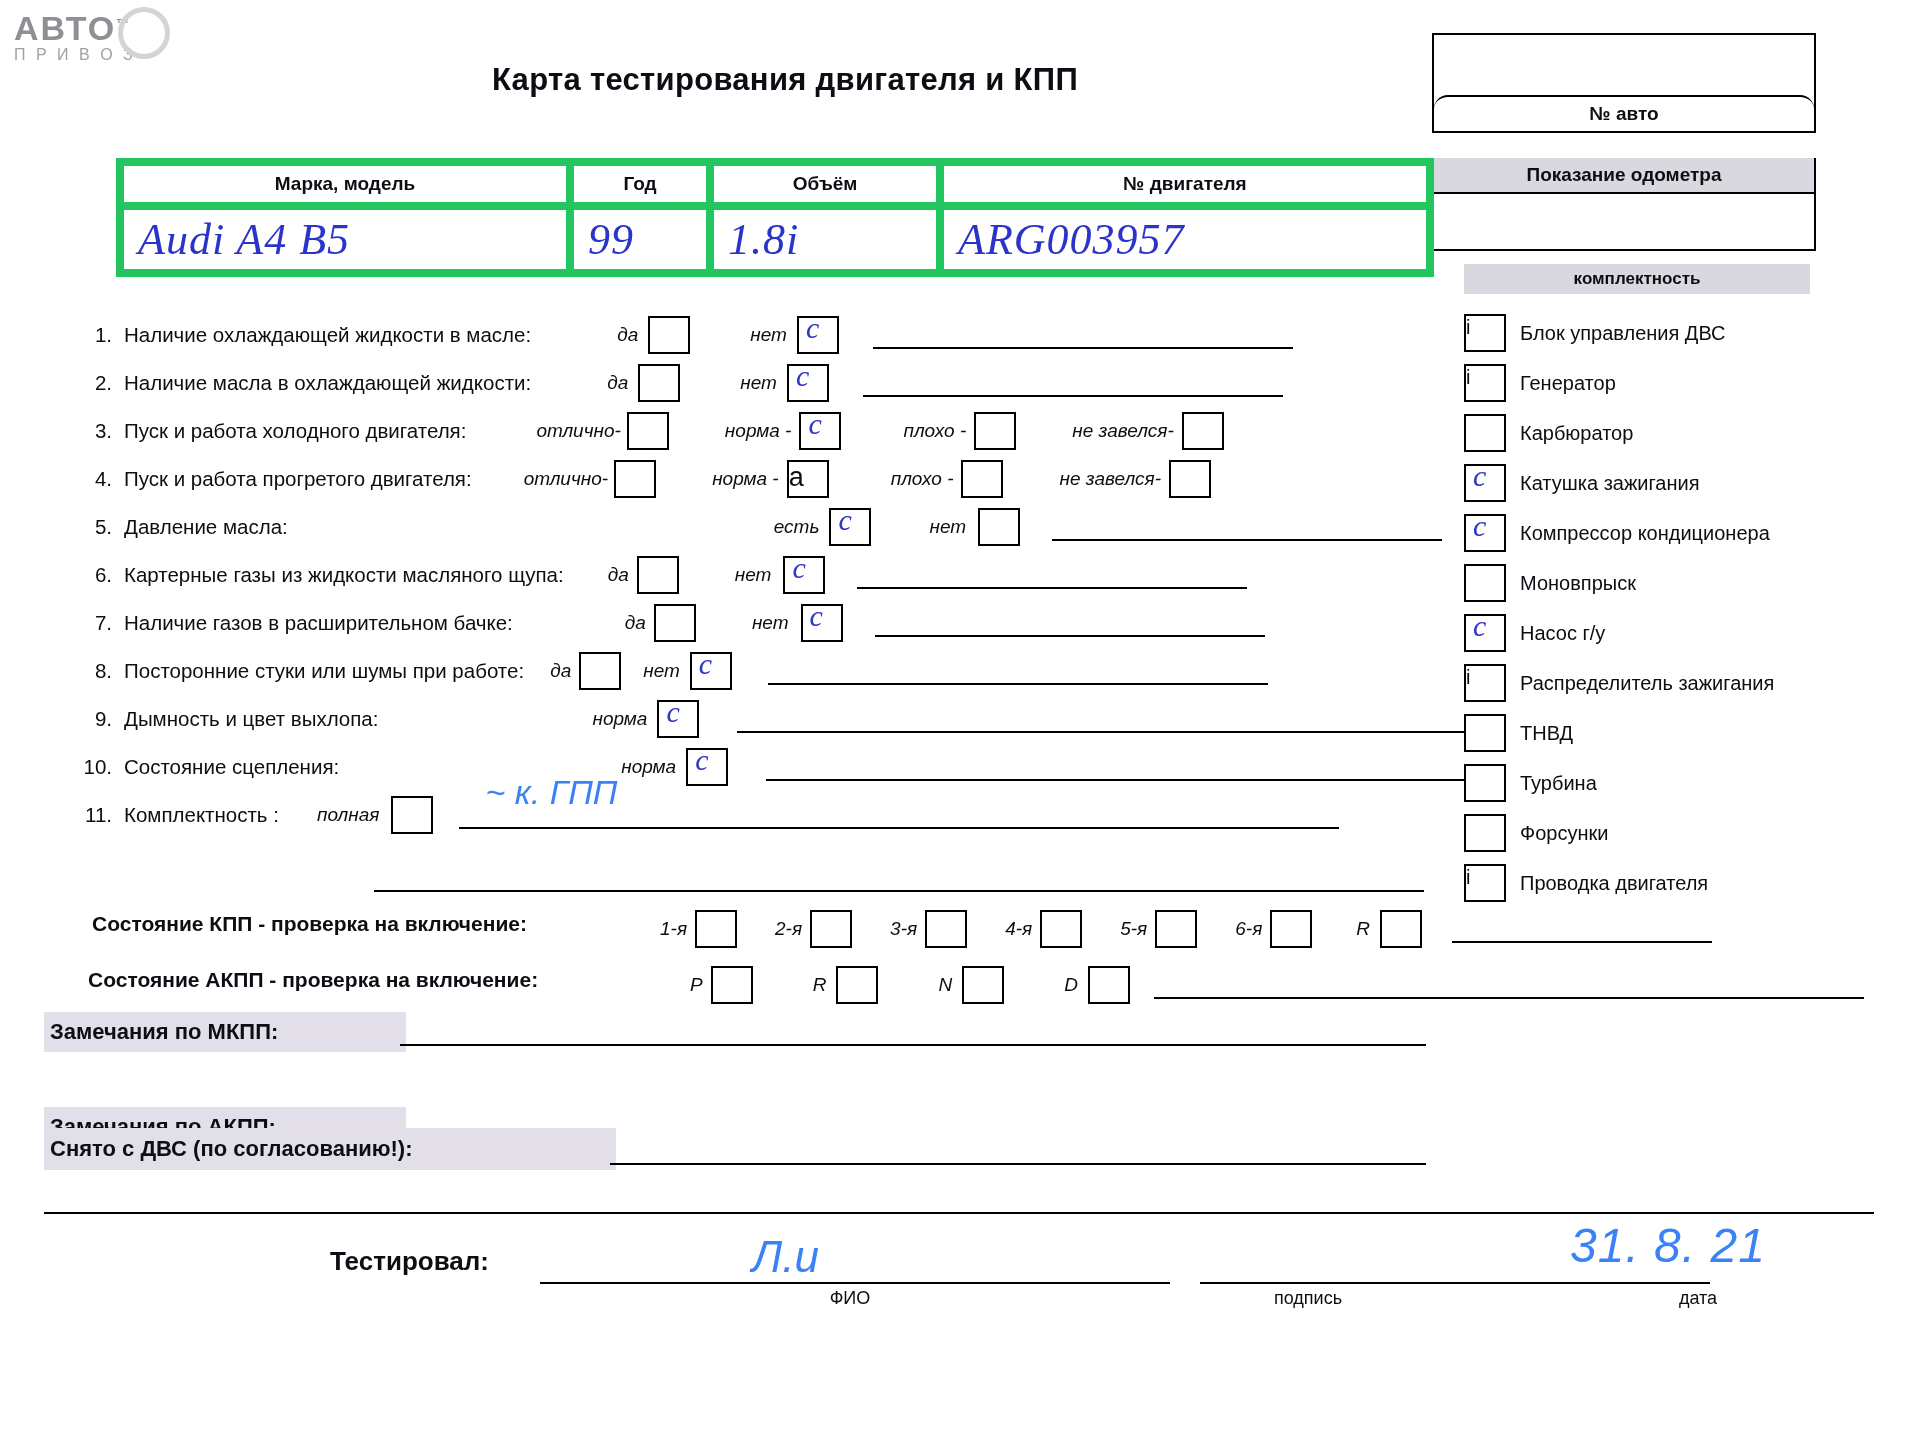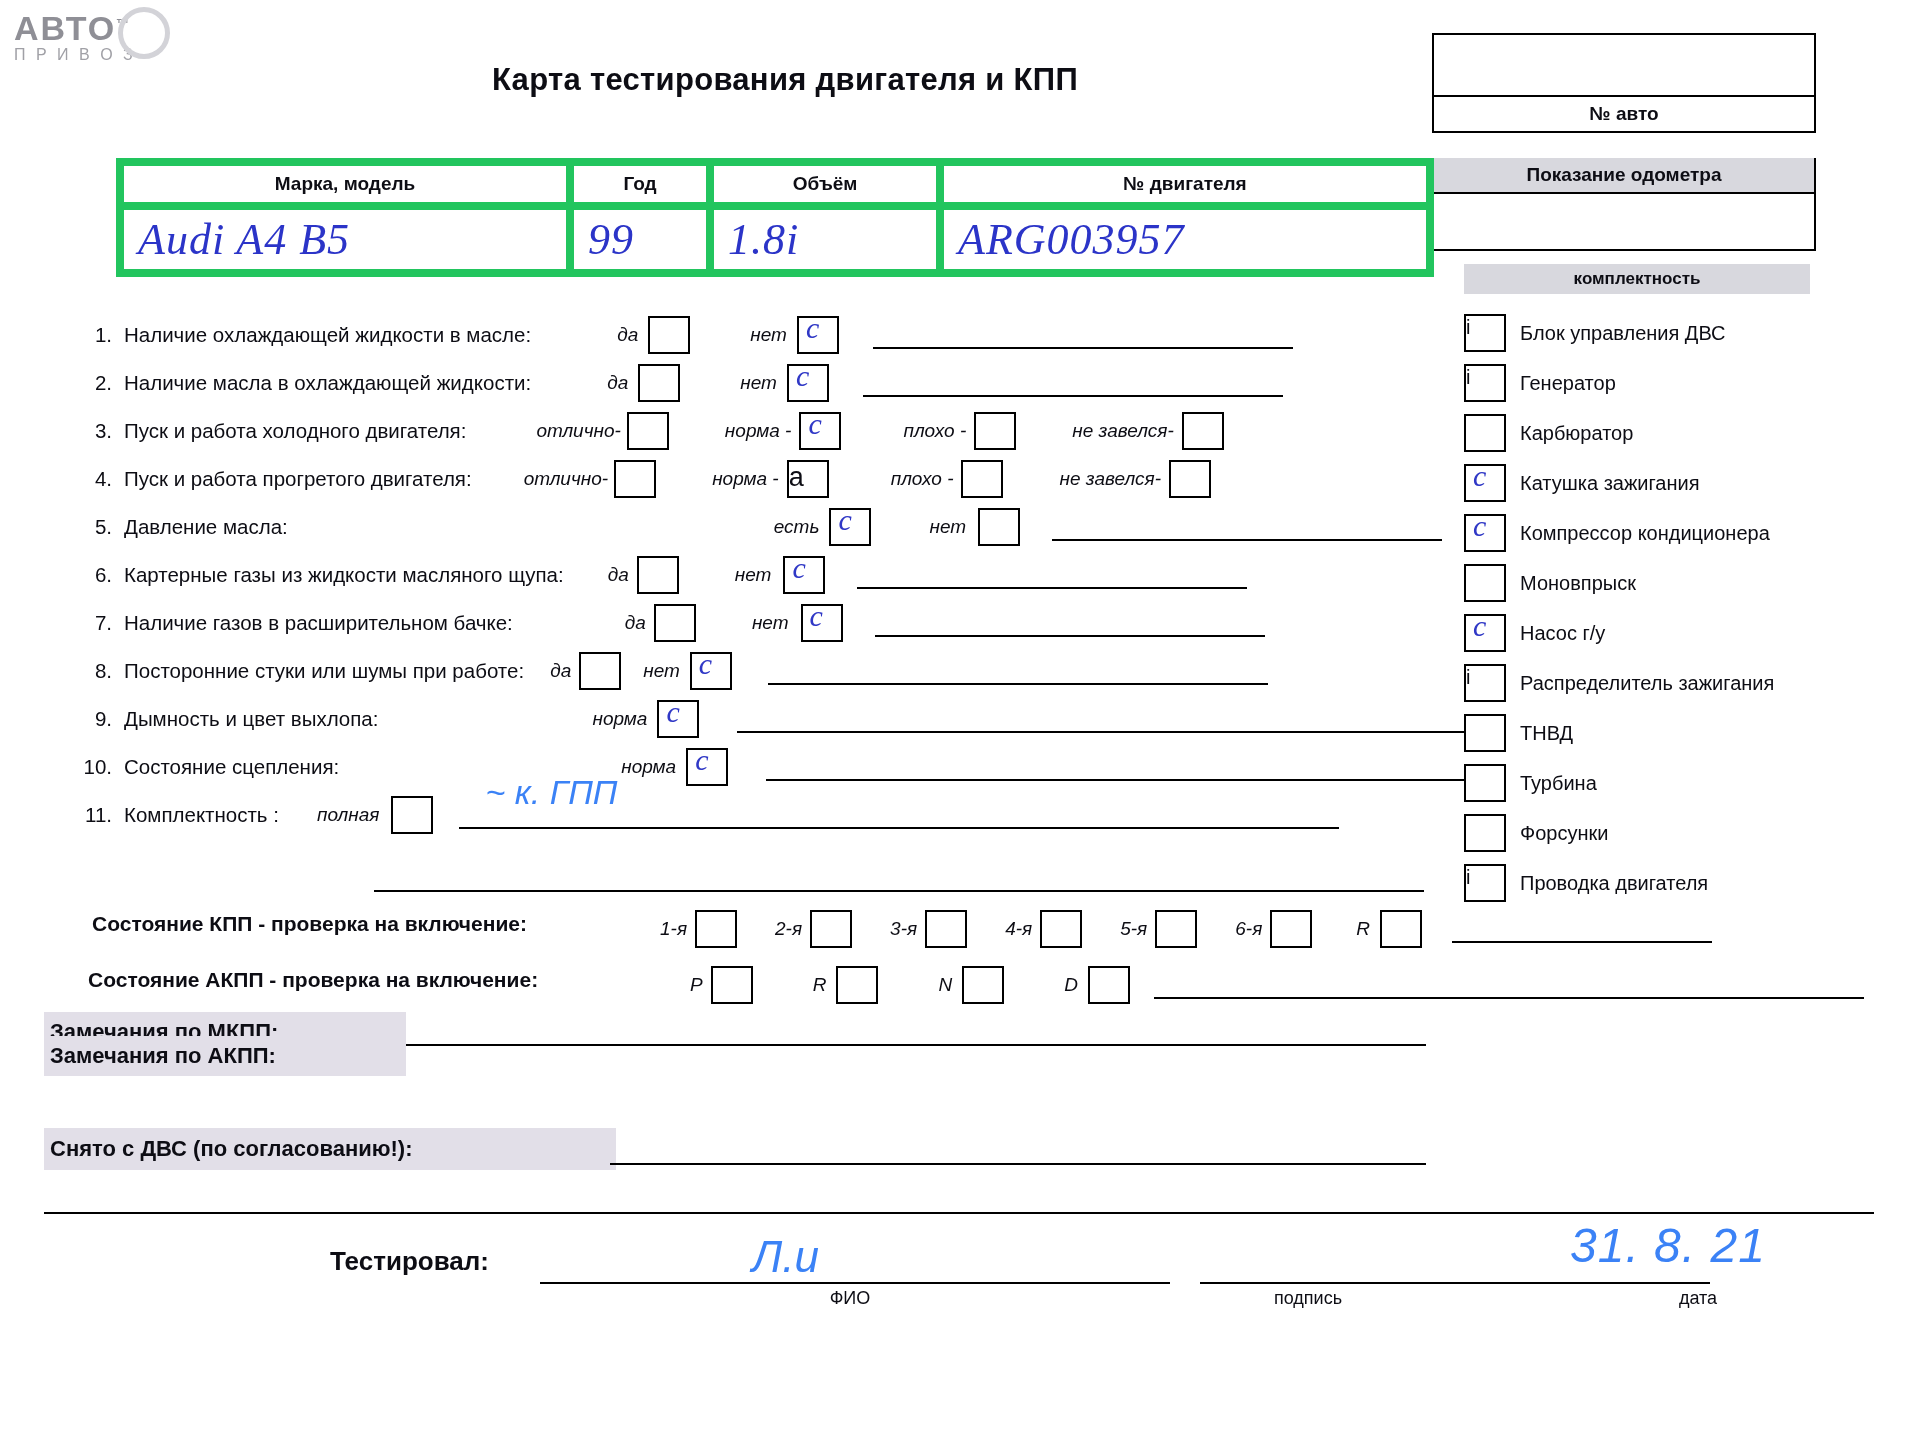--- a/index.html
+++ b/index.html
@@ -21,21 +21,21 @@
 
   
   .title{
     position:absolute;left:390px;top:62px;width:790px;
     font-size:31px;font-weight:bold;text-align:center;letter-spacing:.3px;
   }
 
   
   .auto-box{position:absolute;left:1432px;top:33px;width:380px;height:96px;border:2px solid #000;}
   .auto-box .lbl{position:absolute;left:0;right:0;bottom:0;height:34px;border-top:2px solid #000;
-      font-size:19px;font-weight:bold;display:flex;align-items:center;justify-content:center;}
+      font-size:19px;font-weight:bold;display:flex;align-items:center;justify-content:center;border-radius:14px;}
   .odo-box{position:absolute;left:1432px;top:158px;width:380px;height:34px;border:2px solid #000;border-top:none;
       background:#d8d8de;font-size:19px;font-weight:bold;display:flex;align-items:center;justify-content:center;}
   .odo-val{position:absolute;left:1432px;top:192px;width:380px;height:57px;border:2px solid #000;border-top:none;}
 
   
   .htab{position:absolute;left:116px;top:158px;width:1318px;border-collapse:collapse;}
   .htab th,.htab td{border:8px solid #22c55e;}
   .htab th{height:34px;font-size:19px;font-weight:bold;}
   .htab td{height:57px;}
   .hw{
@@ -305,21 +305,21 @@
     <span class="it" style="margin-left:60px">N</span>
       <span class="box" style="margin-left:10px"></span>
     <span class="it" style="margin-left:60px">D</span>
       <span class="box" style="margin-left:10px"></span>
     <span class="uline" style="width:710px;margin-left:24px"></span>
   </div>
 
   <div class="hl" style="left:44px;top:1012px;width:350px;height:36px">Замечания по МКПП:</div>
   <div class="footline" style="left:400px;top:1044px;width:1026px"></div>
 
-  <div class="hl" style="left:44px;top:1036px;width:350px;height:36px">Замечания по АКПП:</div>
+  <div class="hl" style="left:44px;top:1107px;width:350px;height:36px">Замечания по АКПП:</div>
 
   <div class="hl" style="left:44px;top:1128px;width:560px;height:38px">Снято с ДВС (по согласованию!):</div>
   <div class="footline" style="left:610px;top:1163px;width:816px"></div>
 
   <div class="footline" style="left:44px;top:1212px;width:1830px"></div>
 
   <div class="sub" style="left:330px;top:1246px;font-size:26px">Тестировал:</div>
   <div class="footline" style="left:540px;top:1282px;width:630px"></div>
   <div class="footline" style="left:1200px;top:1282px;width:510px"></div>
 

